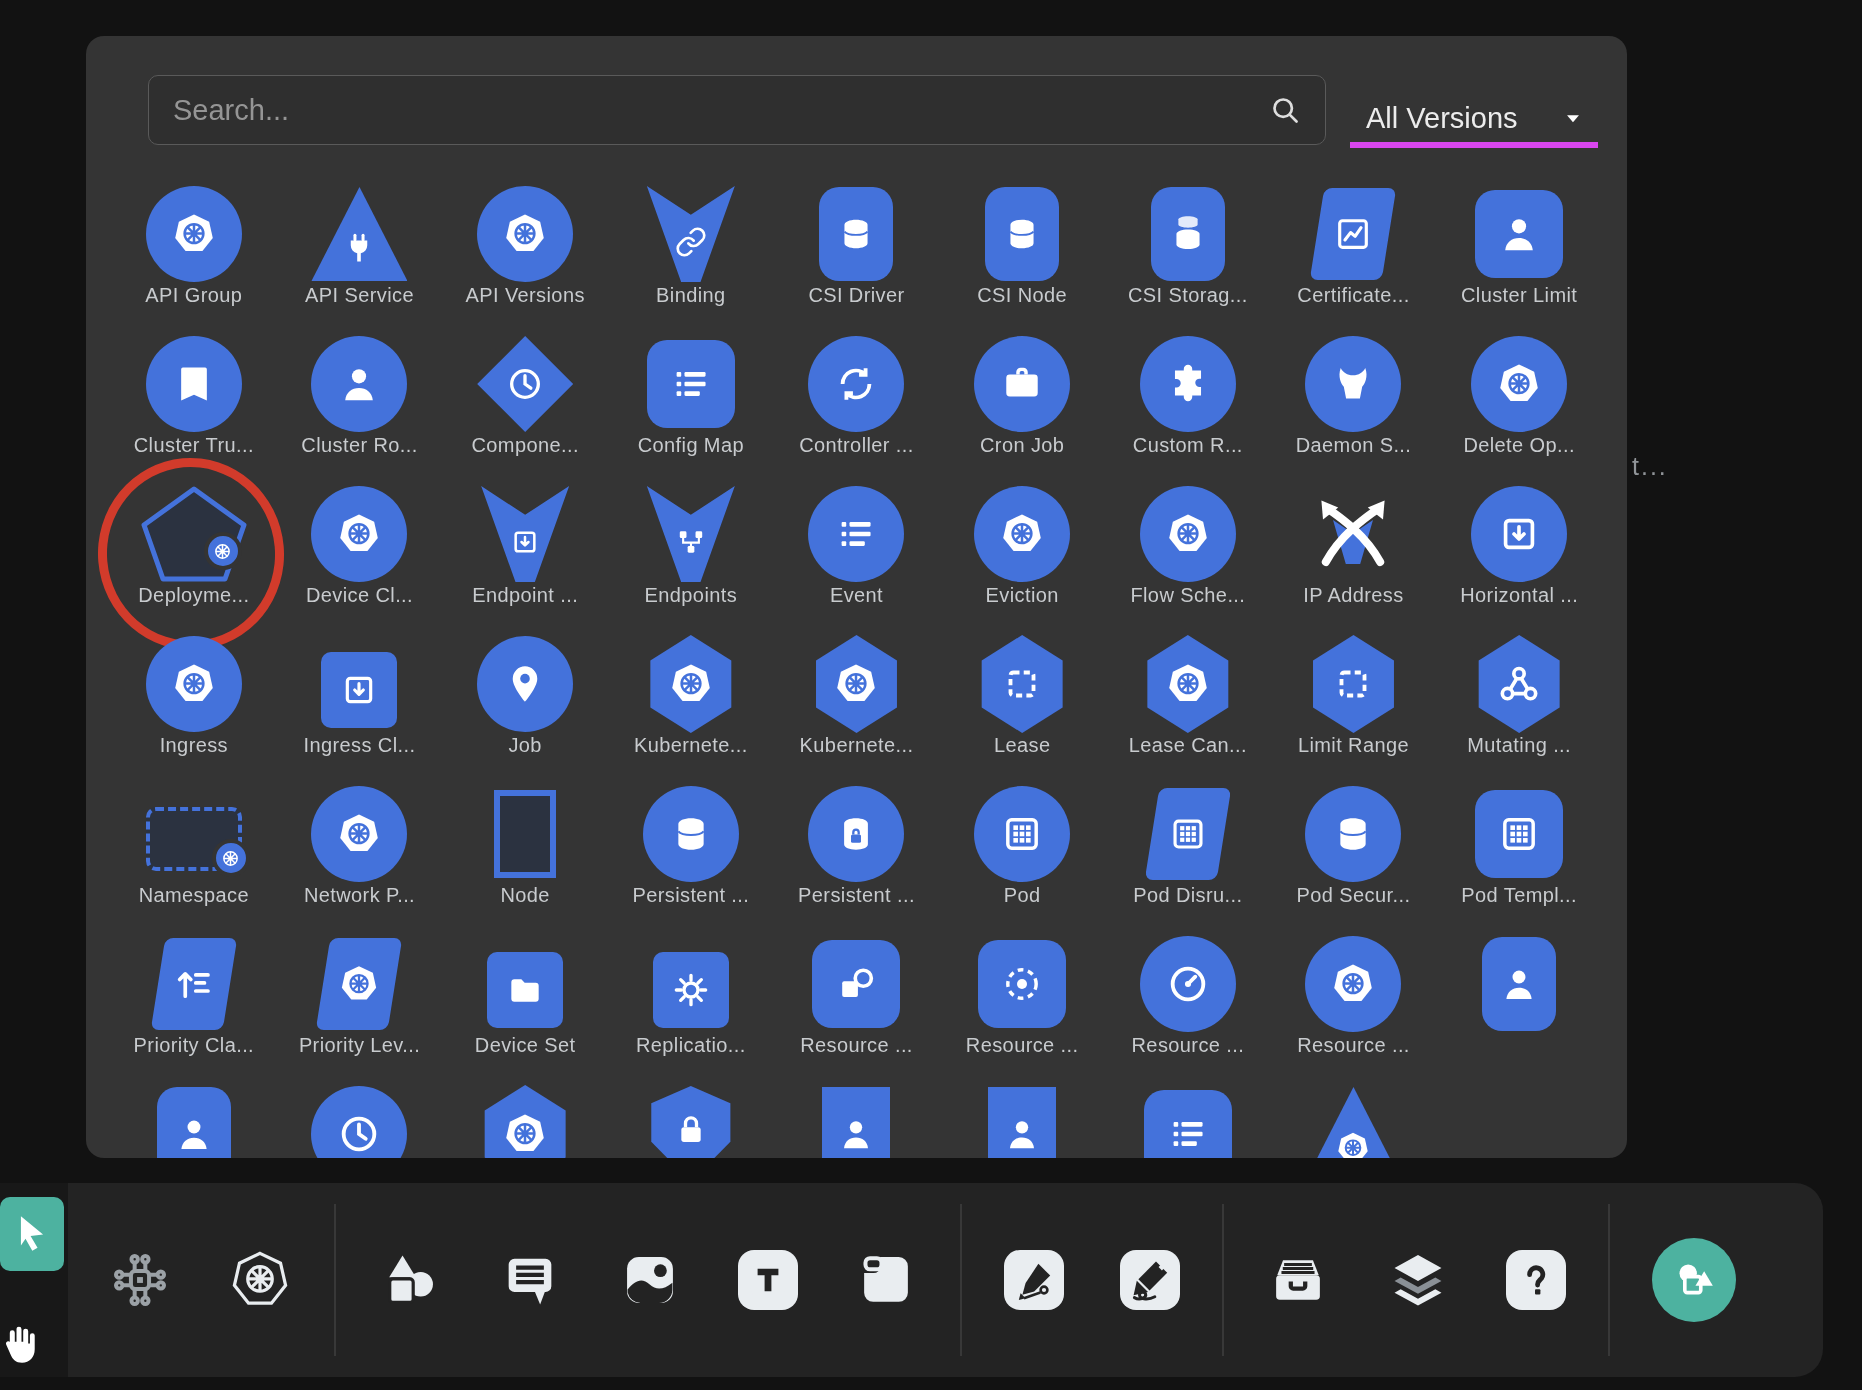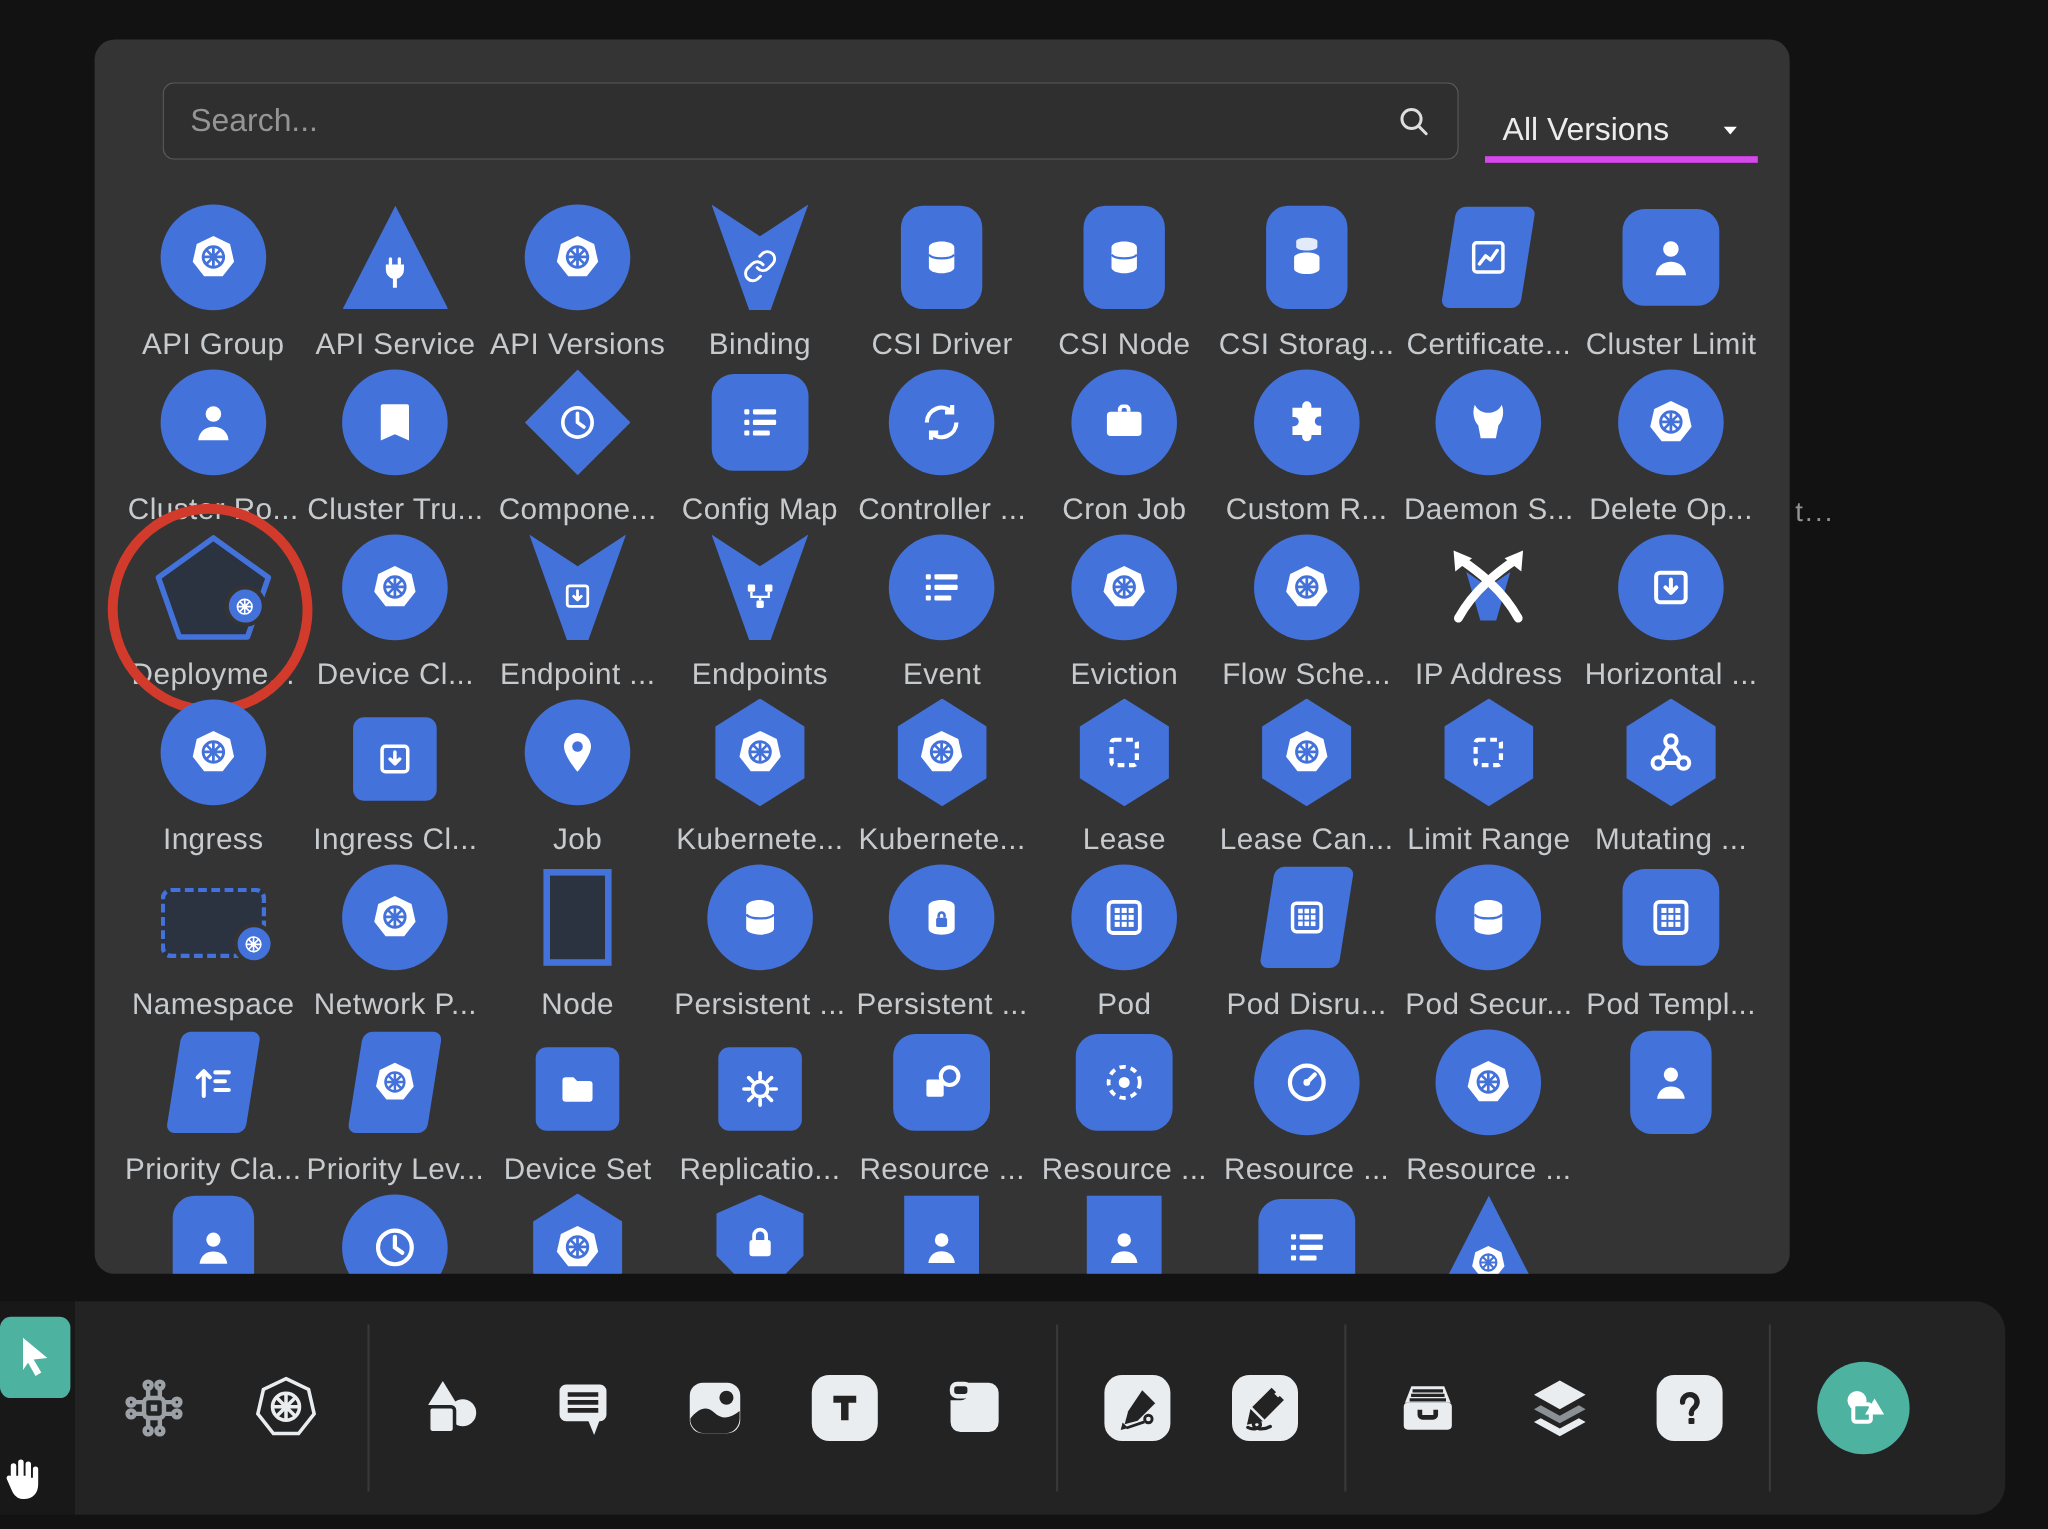--- a/index.html
+++ b/index.html
@@ -26,21 +26,21 @@
     font-size:29px;cursor:pointer}
   .version .chev{width:26px;height:26px;color:#fff}
   .version .chev svg{width:100%;height:100%}
   
   .grid{position:absolute;left:25px;top:148px;width:1491px;
     display:grid;grid-template-columns:repeat(9,1fr);grid-auto-rows:150px}
   .cell{position:relative;display:flex;flex-direction:column;align-items:center;cursor:pointer}
   .icon-area{height:100px;display:flex;align-items:center;justify-content:center}
   .icon{position:relative;display:flex;align-items:center;justify-content:center;color:#fff}
   .icon svg{width:46px;height:46px}
-  .cell-label{margin-top:14px;font-size:27px;color:var(--label);letter-spacing:.4px;white-space:nowrap}
+  .cell-label{margin-top:0;font-size:20px;color:var(--label);letter-spacing:.4px;white-space:nowrap}
   .s-circle{width:96px;height:96px;border-radius:50%;background:var(--blue)}
   .s-roundsq{width:88px;height:88px;border-radius:20px;background:var(--blue)}
   .s-roundrect{width:74px;height:94px;border-radius:20px;background:var(--blue)}
   .s-roundrect svg{width:42px;height:42px}
   .s-rect{width:68px;height:94px;background:var(--blue)}
   .s-rect svg{width:40px;height:40px}
   .s-triangle{width:96px;height:94px;background:var(--blue);
     clip-path:polygon(50% 0,100% 100%,0 100%)}
   .s-triangle svg{width:36px;height:36px;transform:translateY(14px)}
   .s-diamond{width:96px;height:96px;background:var(--blue);
@@ -468,35 +468,35 @@
               <use href="#g-person"></use>
             </svg>
           </div>
         </div>
         <div class="cell-label">Cluster Limit</div>
       </div>
       <div class="cell">
         <div class="icon-area">
           <div class="icon s-circle">
             <svg viewBox="0 0 24 24" aria-hidden="true">
+              <use href="#g-book"></use>
+            </svg>
+          </div>
+        </div>
+        <div class="cell-label">Cluster Tru...</div>
+      </div>
+      <div class="cell">
+        <div class="icon-area">
+          <div class="icon s-circle">
+            <svg viewBox="0 0 24 24" aria-hidden="true">
               <use href="#g-person"></use>
             </svg>
           </div>
         </div>
         <div class="cell-label">Cluster Ro...</div>
-      </div>
-      <div class="cell">
-        <div class="icon-area">
-          <div class="icon s-circle">
-            <svg viewBox="0 0 24 24" aria-hidden="true">
-              <use href="#g-book"></use>
-            </svg>
-          </div>
-        </div>
-        <div class="cell-label">Cluster Tru...</div>
       </div>
       <div class="cell">
         <div class="icon-area">
           <div class="icon s-diamond">
             <svg viewBox="0 0 24 24" aria-hidden="true">
               <use href="#g-clock"></use>
             </svg>
           </div>
         </div>
         <div class="cell-label">Compone...</div>

